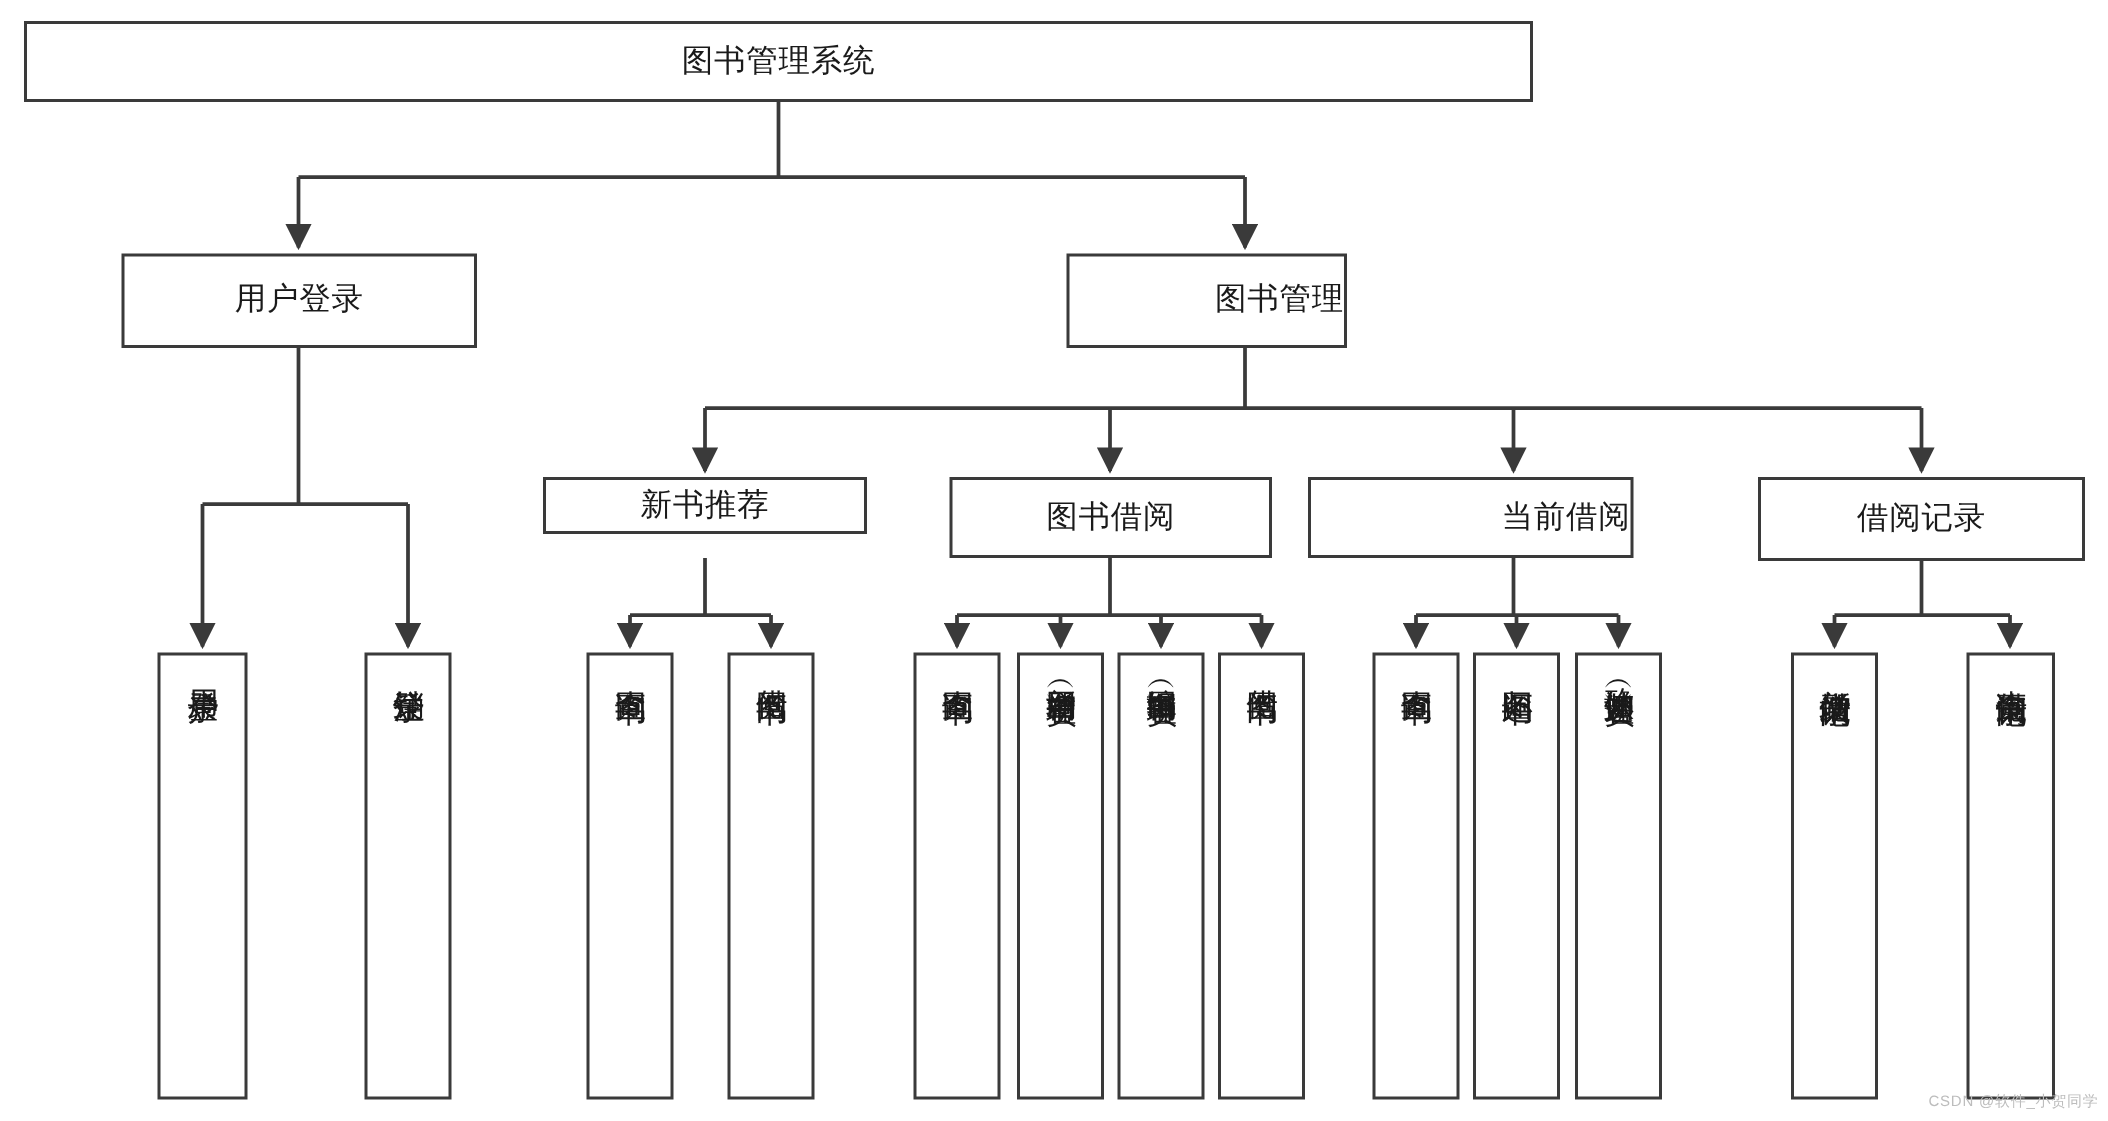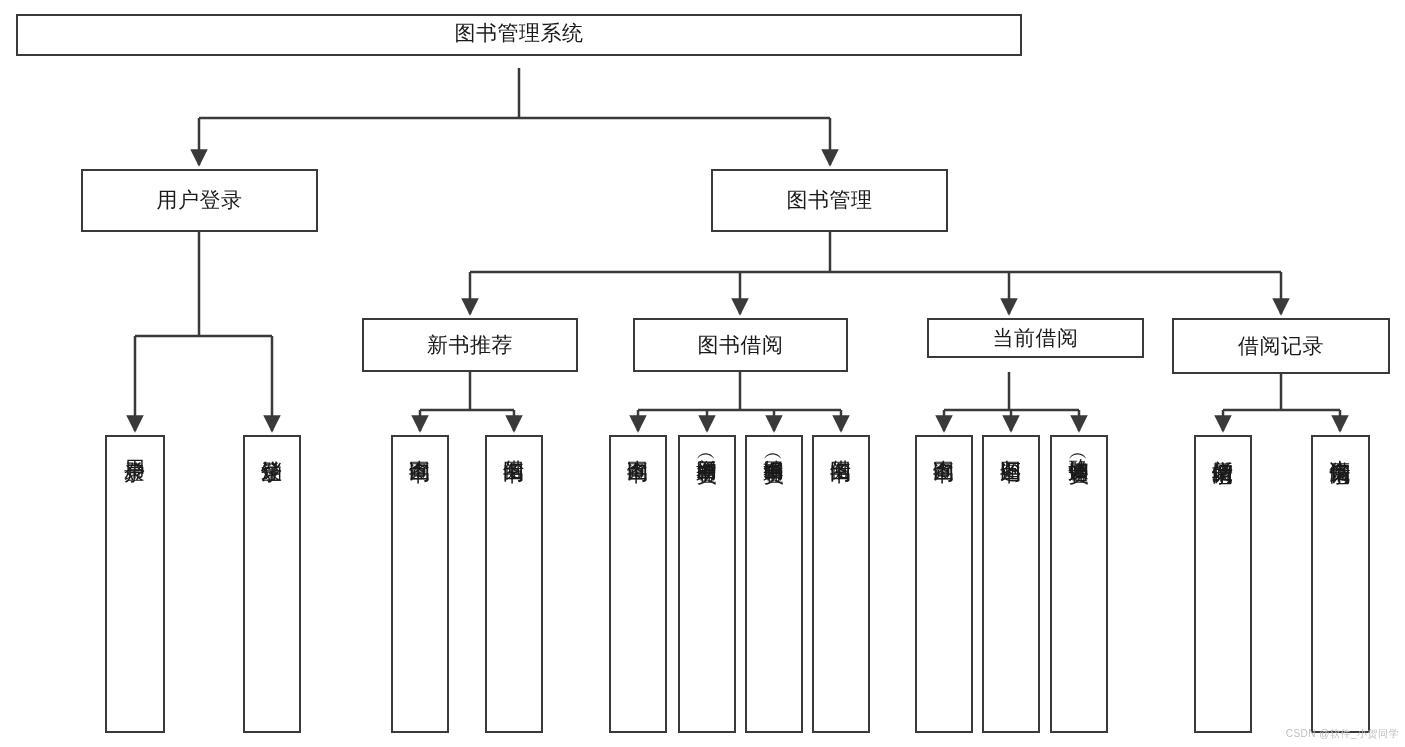--- a/index.html
+++ b/index.html
@@ -118,38 +118,38 @@
       <path d="M 1011 410 L 1011 431" marker-end="url(#arrow)"></path>
       <path d="M 1079 410 L 1079 431" marker-end="url(#arrow)"></path>
 
       <path d="M 1281 372 L 1281 410"></path>
       <path d="M 1223 410 L 1340 410"></path>
       <path d="M 1223 410 L 1223 431" marker-end="url(#arrow)"></path>
       <path d="M 1340 410 L 1340 431" marker-end="url(#arrow)"></path>
     </g>
   </svg>
 
-  <div class="node horiz" style="left:16px; top:14px; width:1006px; height:42px;font-family:Liberation Mono, monospace;">
+  <div class="node horiz" style="left:16px; top:14px; width:1006px; height:54px;">
     <span class="node-label">图书管理系统</span>
   </div>
 
   <div class="node horiz" style="left:81px; top:169px; width:237px; height:63px;">
     <span class="node-label">用户登录</span>
   </div>
-  <div class="node horiz" style="left:711px; top:169px; width:237px; height:63px;">
+  <div class="node horiz" style="left:711px; top:169px; width:187px; height:63px;justify-content:flex-end;">
     <span class="node-label">图书管理</span>
   </div>
 
-  <div class="node horiz" style="left:362px; top:318px; width:216px; height:54px;">
+  <div class="node horiz" style="left:362px; top:318px; width:216px; height:38px;">
     <span class="node-label">新书推荐</span>
   </div>
   <div class="node horiz" style="left:633px; top:318px; width:215px; height:54px;">
     <span class="node-label">图书借阅</span>
   </div>
-  <div class="node horiz" style="left:927px; top:318px; width:217px; height:40px;">
+  <div class="node horiz" style="left:872px; top:318px; width:217px; height:54px;justify-content:flex-end;">
     <span class="node-label">当前借阅</span>
   </div>
   <div class="node horiz" style="left:1172px; top:318px; width:218px; height:56px;">
     <span class="node-label">借阅记录</span>
   </div>
 
   <div class="node vert" style="left:105px; top:435px; width:60px; height:298px;">
     <span class="node-label">用户登录</span>
   </div>
   <div class="node vert" style="left:243px; top:435px; width:58px; height:298px;">

